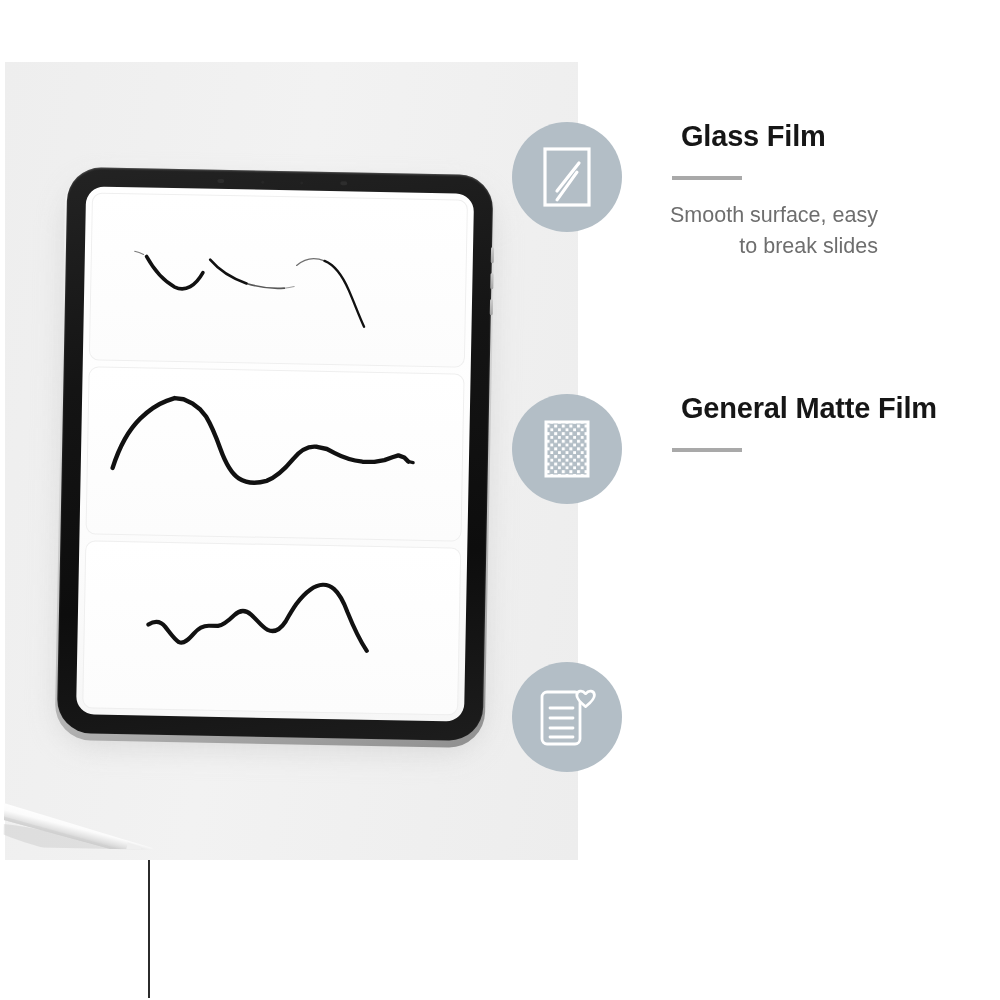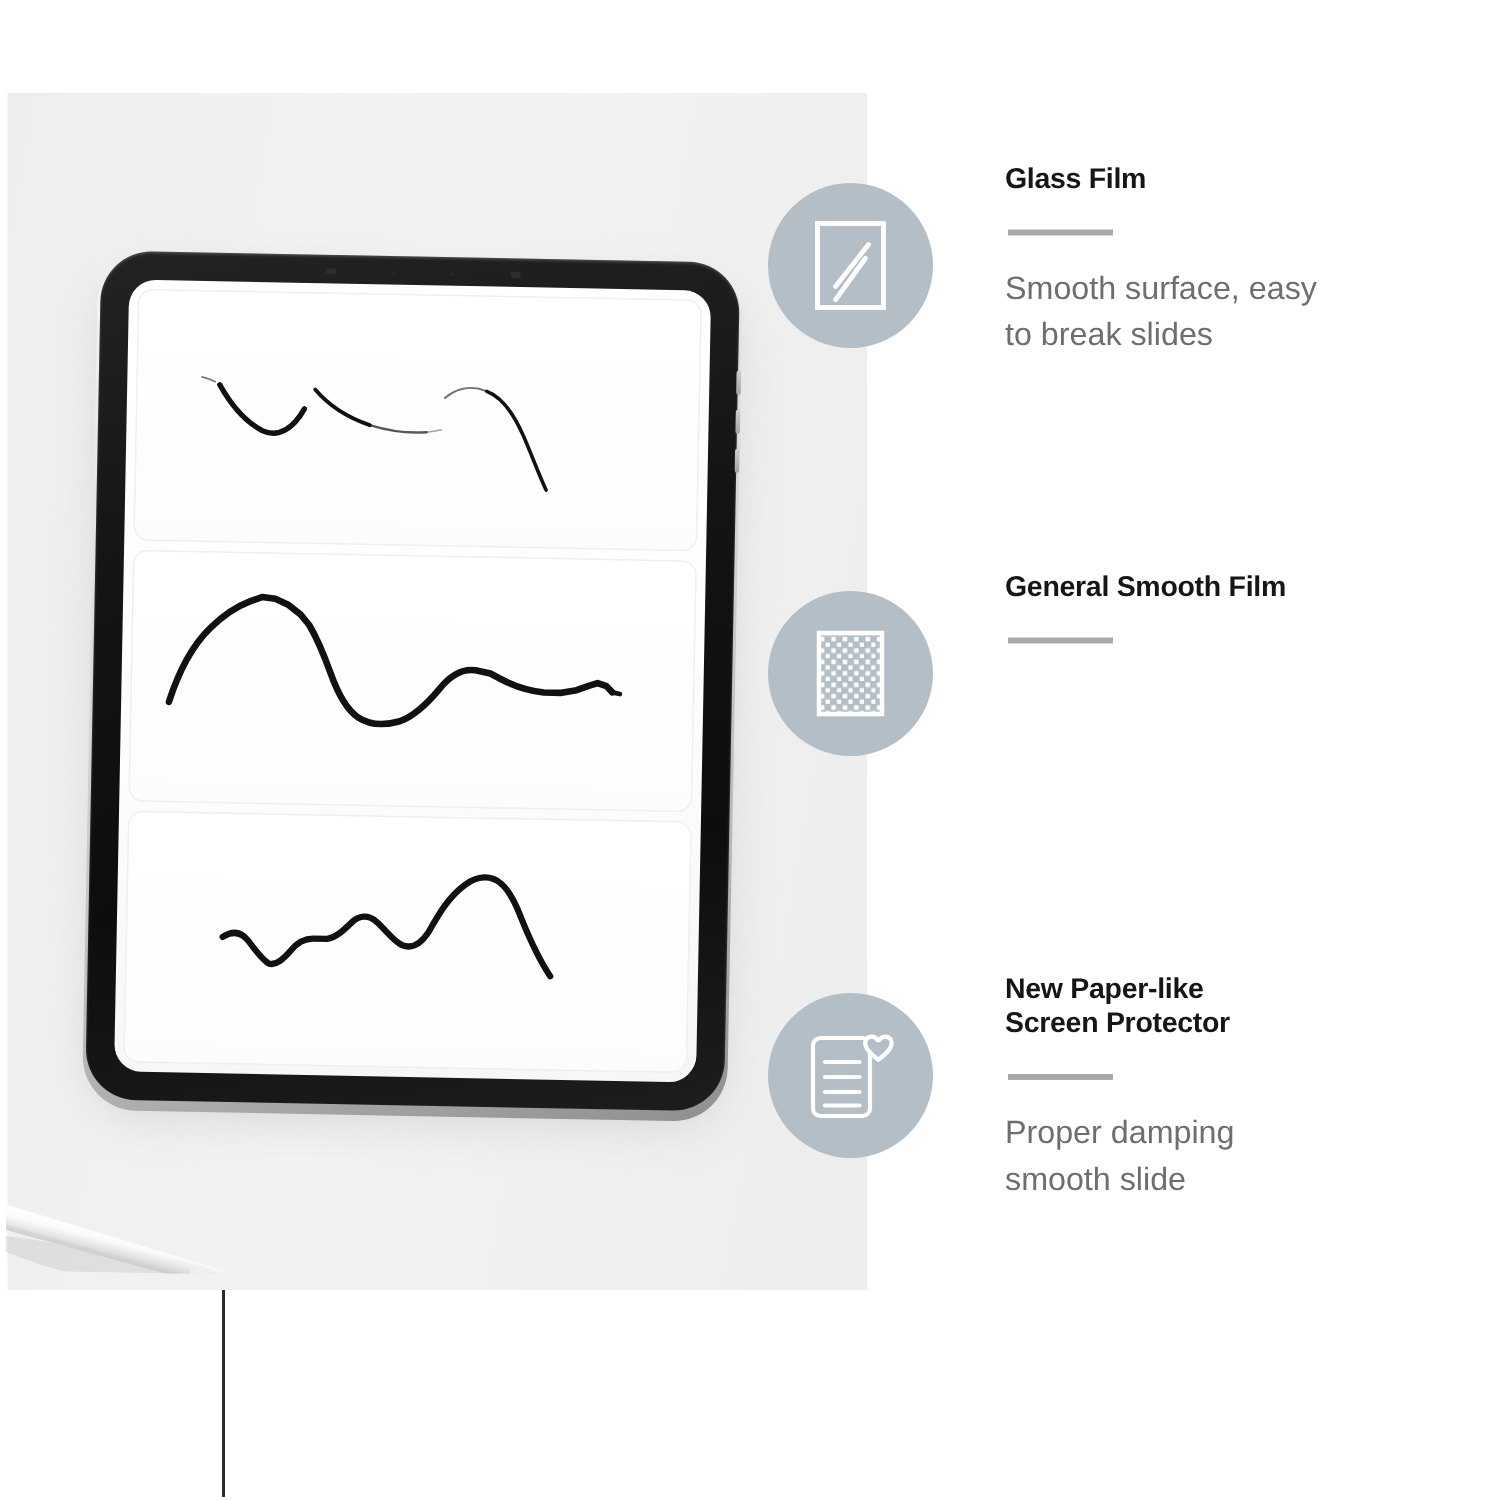--- a/index.html
+++ b/index.html
@@ -165,40 +165,41 @@
     justify-content: center;
     margin-top: 18px;
   }
   .icon-circle svg { display: block; }
 
   .feature-text {
     margin-left: 48px;
     padding-top: 4px;
   }
   .feature-title {
-    font-size: 19px;
+    font-size: 29px;
     font-weight: bold;
     color: #161616;
     line-height: 1.22;
     letter-spacing: -0.2px;
     white-space: pre-line;
-    margin: 0;
+    margin: 11px;
   }
   .divider {
     width: 70px;
     height: 4px;
     background: #a9a9a9;
     margin: 22px 0 20px 2px;
   }
   .feature-desc {
     font-size: 21.5px;
     color: #6e6e6e;
     line-height: 1.42;
     white-space: pre-line;
     margin: 0;
+    text-align: right;
   }
 </style>
 </head>
 <body>
 
 <div id="stage">
 
   <div class="bg-panel-soft"></div>
   <div class="seam-line"></div>
 
@@ -313,40 +314,33 @@
             <pattern id="mattedots" x="0" y="0" width="7.6" height="7.6" patternUnits="userSpaceOnUse">
               <rect x="1" y="1" width="3" height="3" fill="#ffffff"></rect>
               <rect x="4.8" y="4.8" width="3" height="3" fill="#ffffff"></rect>
             </pattern>
           </defs>
           <rect x="8" y="6" width="42" height="54" fill="url(#mattedots)"></rect>
           <rect x="8" y="6" width="42" height="54" fill="none" stroke="#ffffff" stroke-width="3"></rect>
         </svg>
       </div>
       <div class="feature-text">
-        <p class="feature-title">General Smooth Film</p>
+        <p class="feature-title">General Matte Film</p>
         <div class="divider"></div>
       </div>
     </div>
 
     <div class="feature f2">
       <div class="icon-circle">
         <svg width="62" height="66" viewBox="0 0 62 66">
           <rect x="6" y="8" width="38" height="52" rx="5" ry="5" fill="none" stroke="#ffffff" stroke-width="2.8"></rect>
           <line x1="14" y1="24" x2="37" y2="24" stroke="#ffffff" stroke-width="2.8" stroke-linecap="round"></line>
           <line x1="14" y1="34" x2="37" y2="34" stroke="#ffffff" stroke-width="2.8" stroke-linecap="round"></line>
           <line x1="14" y1="44" x2="37" y2="44" stroke="#ffffff" stroke-width="2.8" stroke-linecap="round"></line>
           <line x1="14" y1="53" x2="37" y2="53" stroke="#ffffff" stroke-width="2.8" stroke-linecap="round"></line>
           <path d="M50 9.5 C52.7 5.8 58 6.6 58.4 11 C58.8 15.4 53.4 19.6 49.6 22.6
                    C45.8 19.6 40.4 15.4 40.8 11 C41.2 6.6 46.5 5.8 49.2 9.5 Z" fill="#b3bec6" stroke="#ffffff" stroke-width="2.8" stroke-linejoin="round"></path>
         </svg>
       </div>
-      <div class="feature-text">
-        <p class="feature-title">New Paper-like
-Screen Protector</p>
-        <div class="divider"></div>
-        <p class="feature-desc">Proper damping
-smooth slide</p>
-      </div>
     </div>
 
   </div>
 </div>
 
 </body></html>

